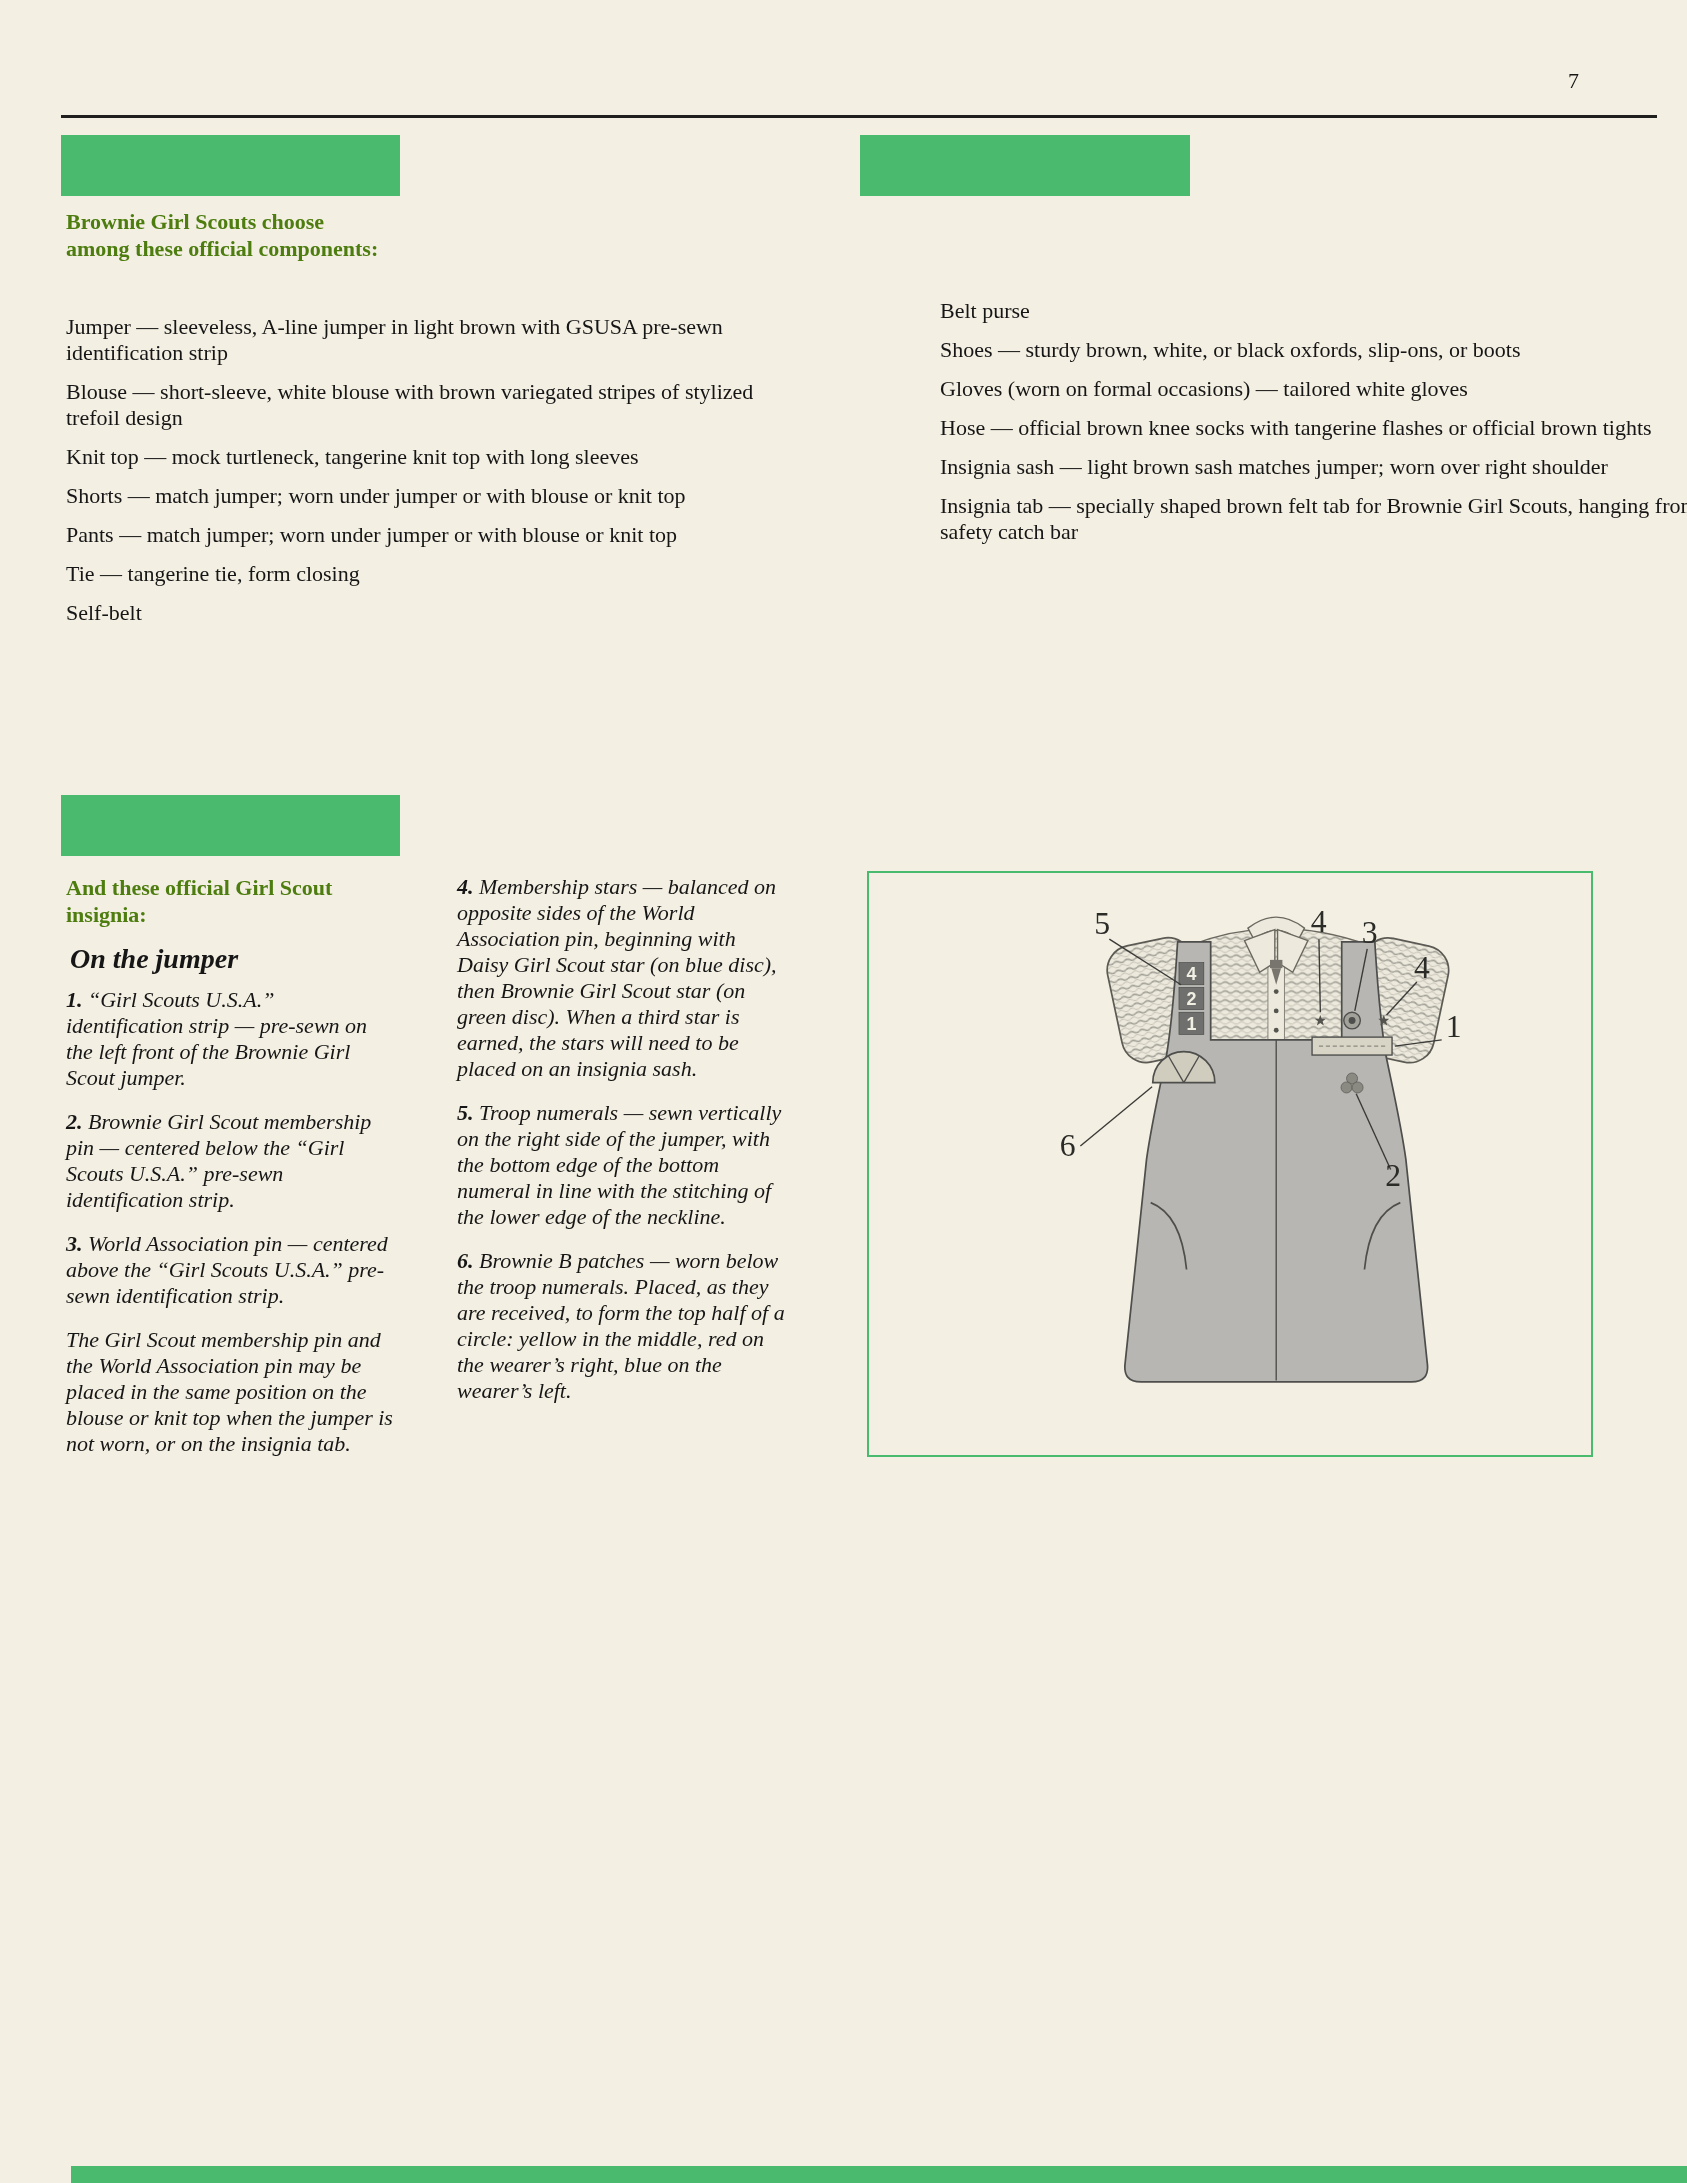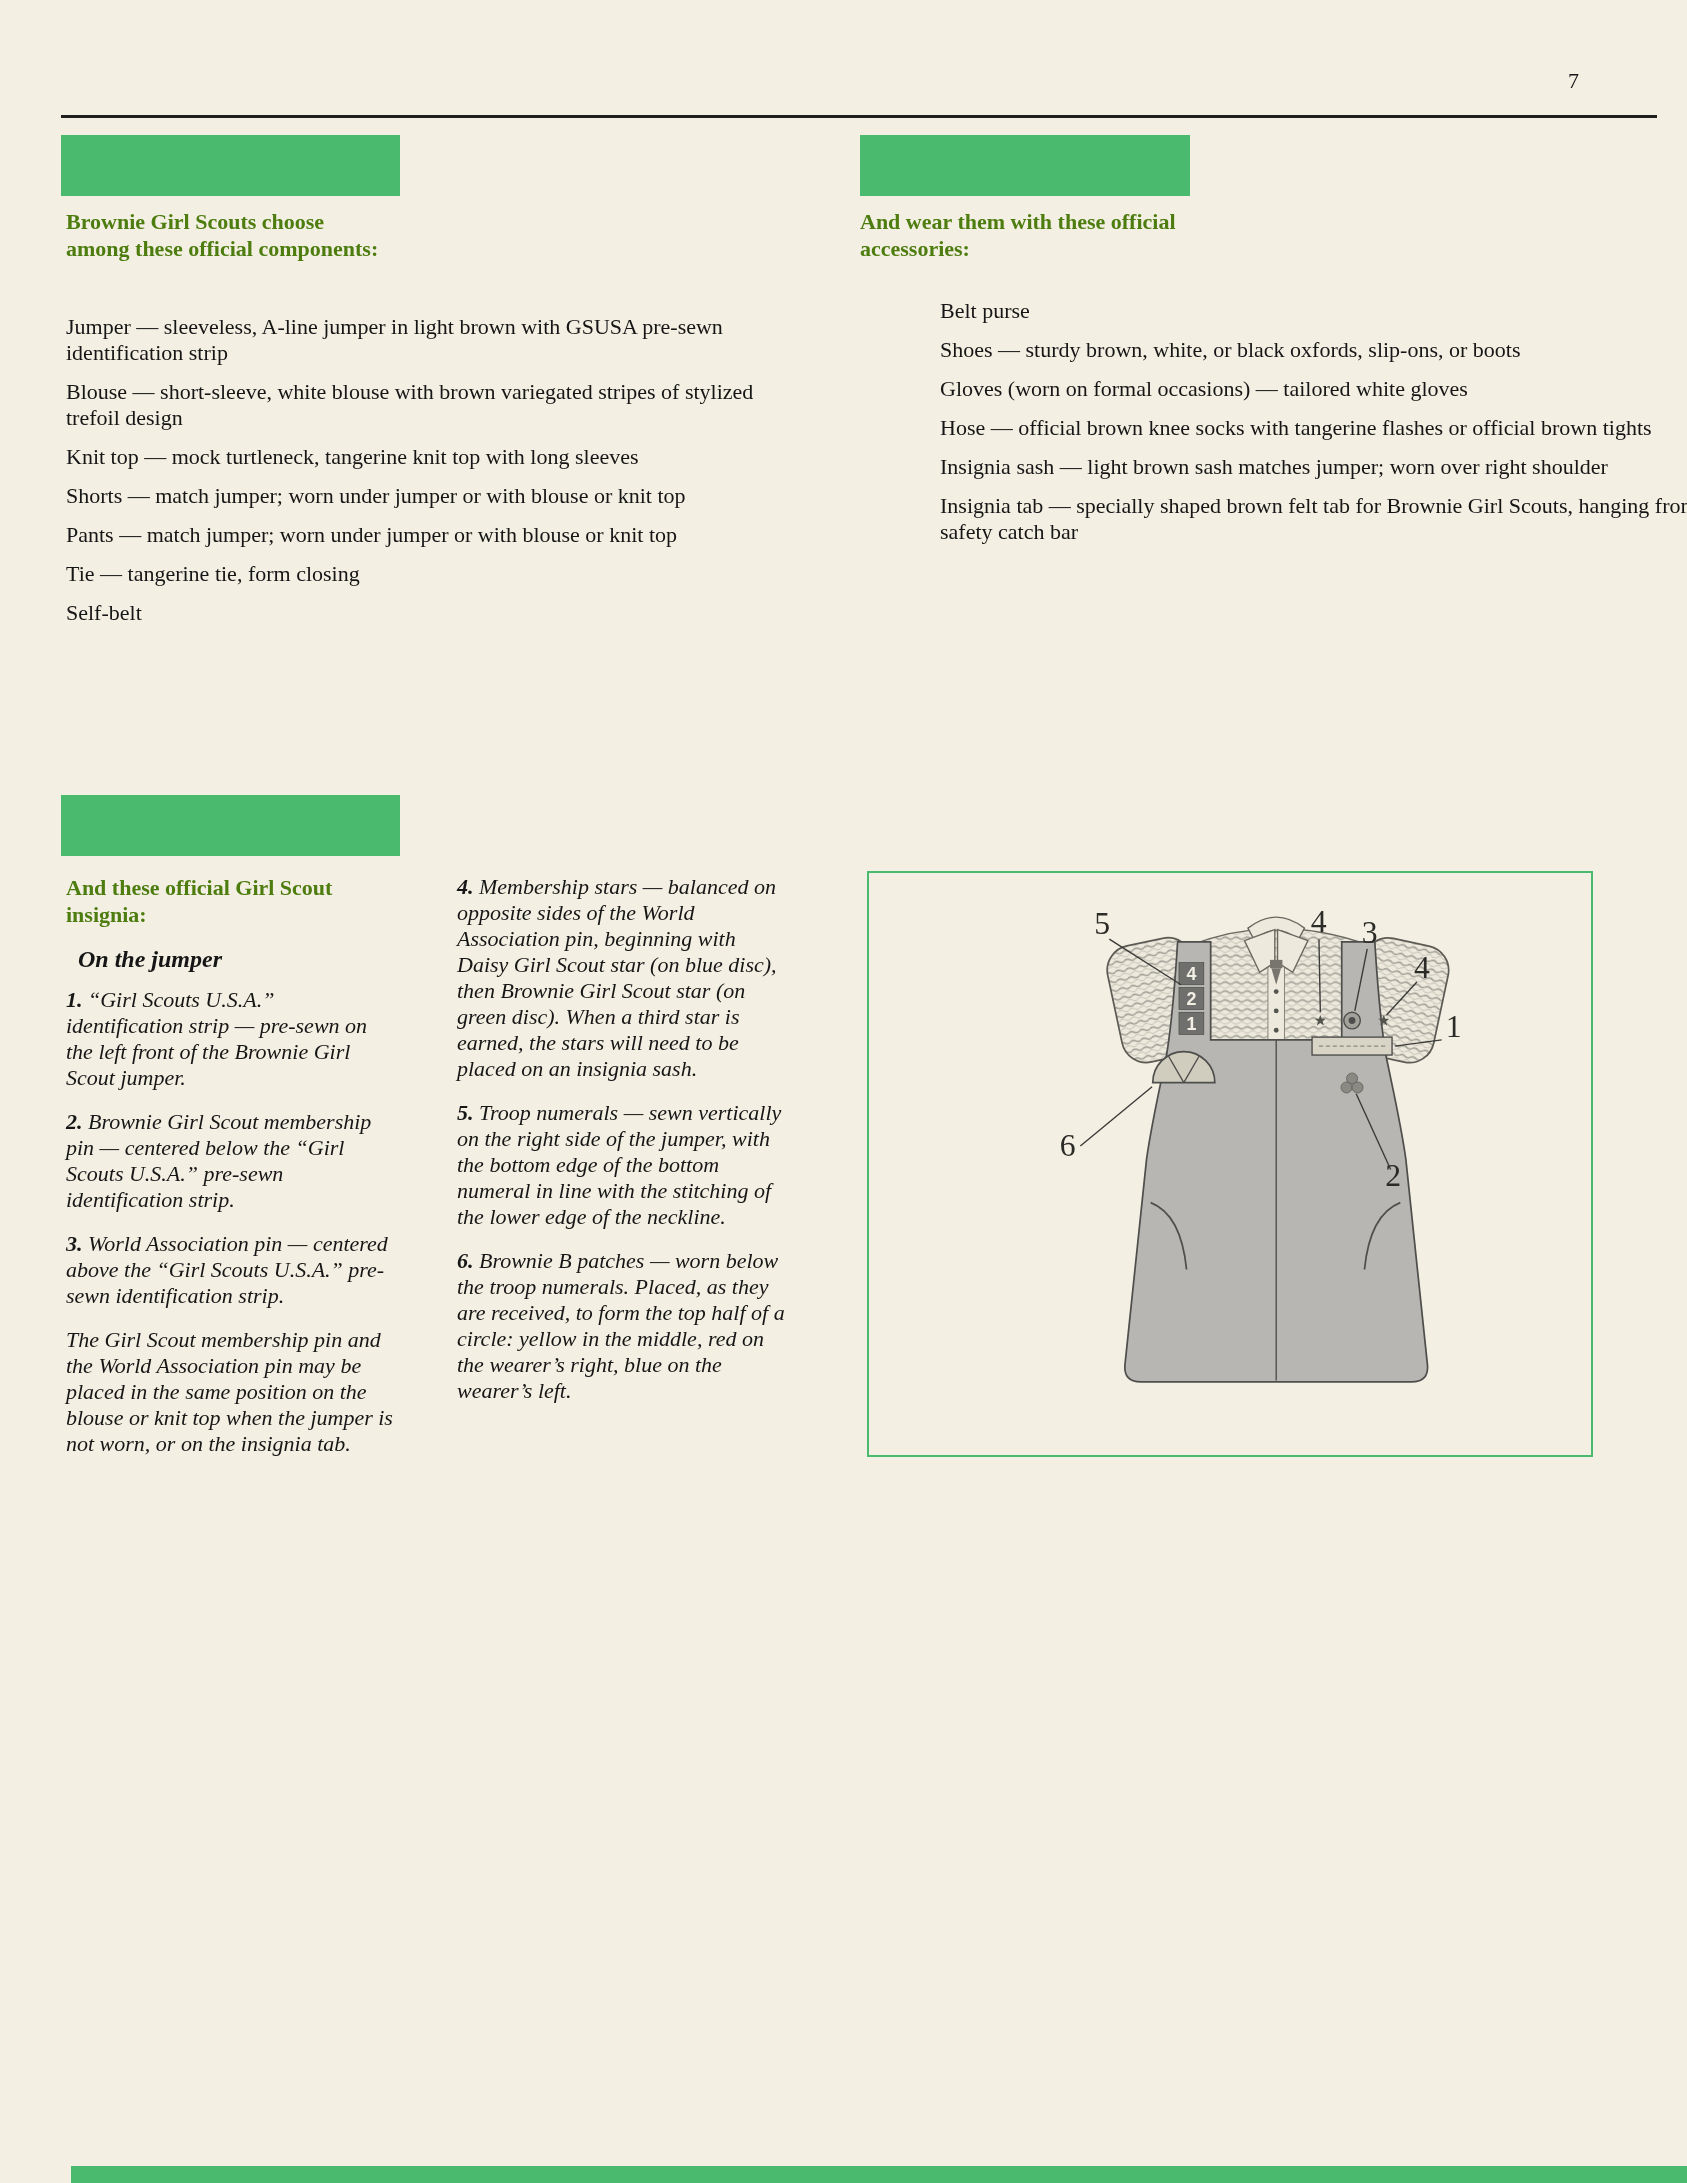--- a/index.html
+++ b/index.html
@@ -27,21 +27,21 @@
 
   .list { position:absolute; font-size:22px; line-height:26px; }
   .list p { margin:0 0 13px 0; }
   #components-list { left:66px;   top:314px; width:735px; }
   #accessories-list{ left:892px; top:298px; width:767px;margin-left:48px; }
 
   .col { position:absolute; font-size:22px; line-height:26px; hyphens:auto; }
   #insignia-col-1 { left:66px;  top:874px; width:343px; }
   #insignia-col-2 { left:457px; top:874px; width:350px; }
   .col .green-head { margin:0 0 18px 0; }
-  .subhead { margin:0 0 15px 12px; font-size:24px; font-weight:bold; font-style:italic; }
+  .subhead { margin:0 0 15px 4px; font-size:28px; font-weight:bold; font-style:italic; }
   .num-item { margin:0 16px 18px 0;font-style:italic; }
   .num-item b { font-weight:bold; }
   .note { margin:0; font-style:italic; }
 
   .figure-box {
     position:absolute; left:867px; top:871px;
     width:722px; height:582px;
     border:2.1px solid #4abb6e; background:#f3efe2;
   }
   .figure-box svg { display:block; width:100%; height:100%; }
@@ -64,21 +64,20 @@
   <div class="list" id="components-list">
     <p>Jumper — sleeveless, A-line jumper in light brown with GSUSA pre-sewn identification strip</p>
     <p>Blouse — short-sleeve, white blouse with brown variegated stripes of stylized trefoil design</p>
     <p>Knit top — mock turtleneck, tangerine knit top with long sleeves</p>
     <p>Shorts — match jumper; worn under jumper or with blouse or knit top</p>
     <p>Pants — match jumper; worn under jumper or with blouse or knit top</p>
     <p>Tie — tangerine tie, form closing</p>
     <p>Self-belt</p>
   </div>
 
-  <h2 class="green-head" id="accessories-heading">And wear them with these official accessories:</h2>
 
   <div class="list" id="accessories-list">
     <p>Belt purse</p>
     <p>Shoes — sturdy brown, white, or black oxfords, slip-ons, or boots</p>
     <p>Gloves (worn on formal occasions) — tailored white gloves</p>
     <p>Hose — official brown knee socks with tangerine flashes or official brown tights</p>
     <p>Insignia sash — light brown sash matches jumper; worn over right shoulder</p>
     <p>Insignia tab — specially shaped brown felt tab for Brownie Girl Scouts, hanging from safety catch bar</p>
   </div>
 

